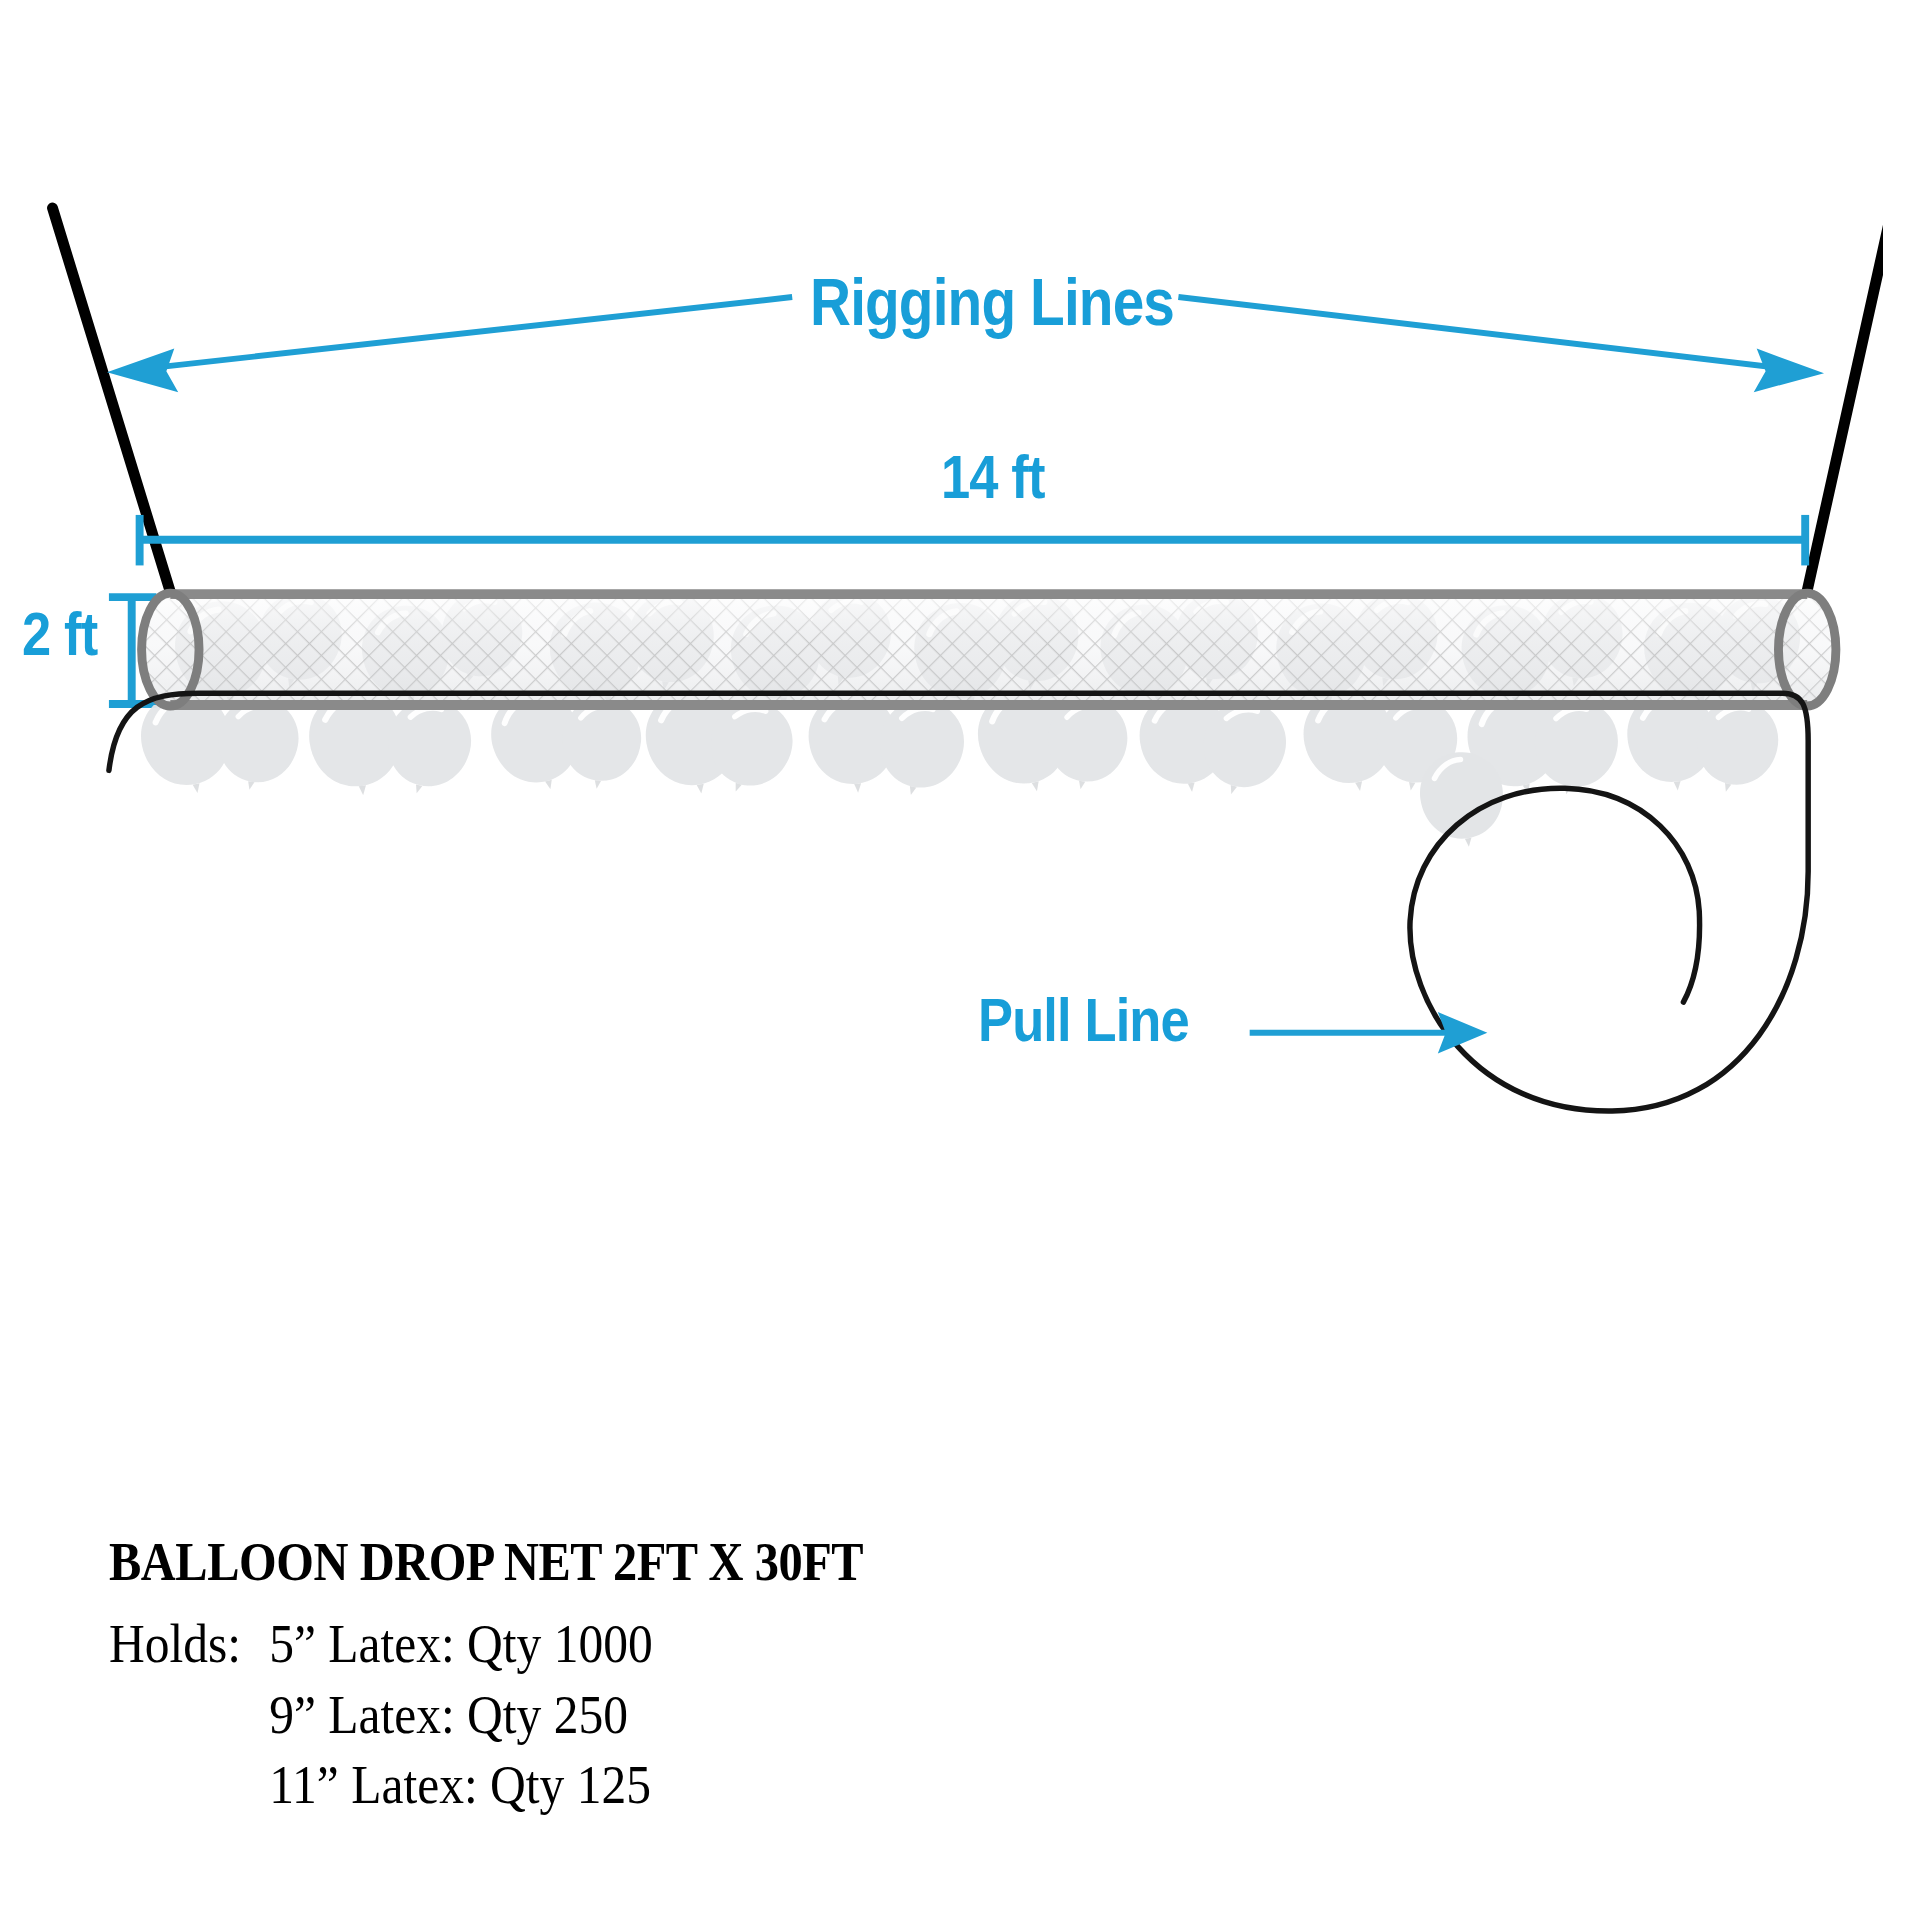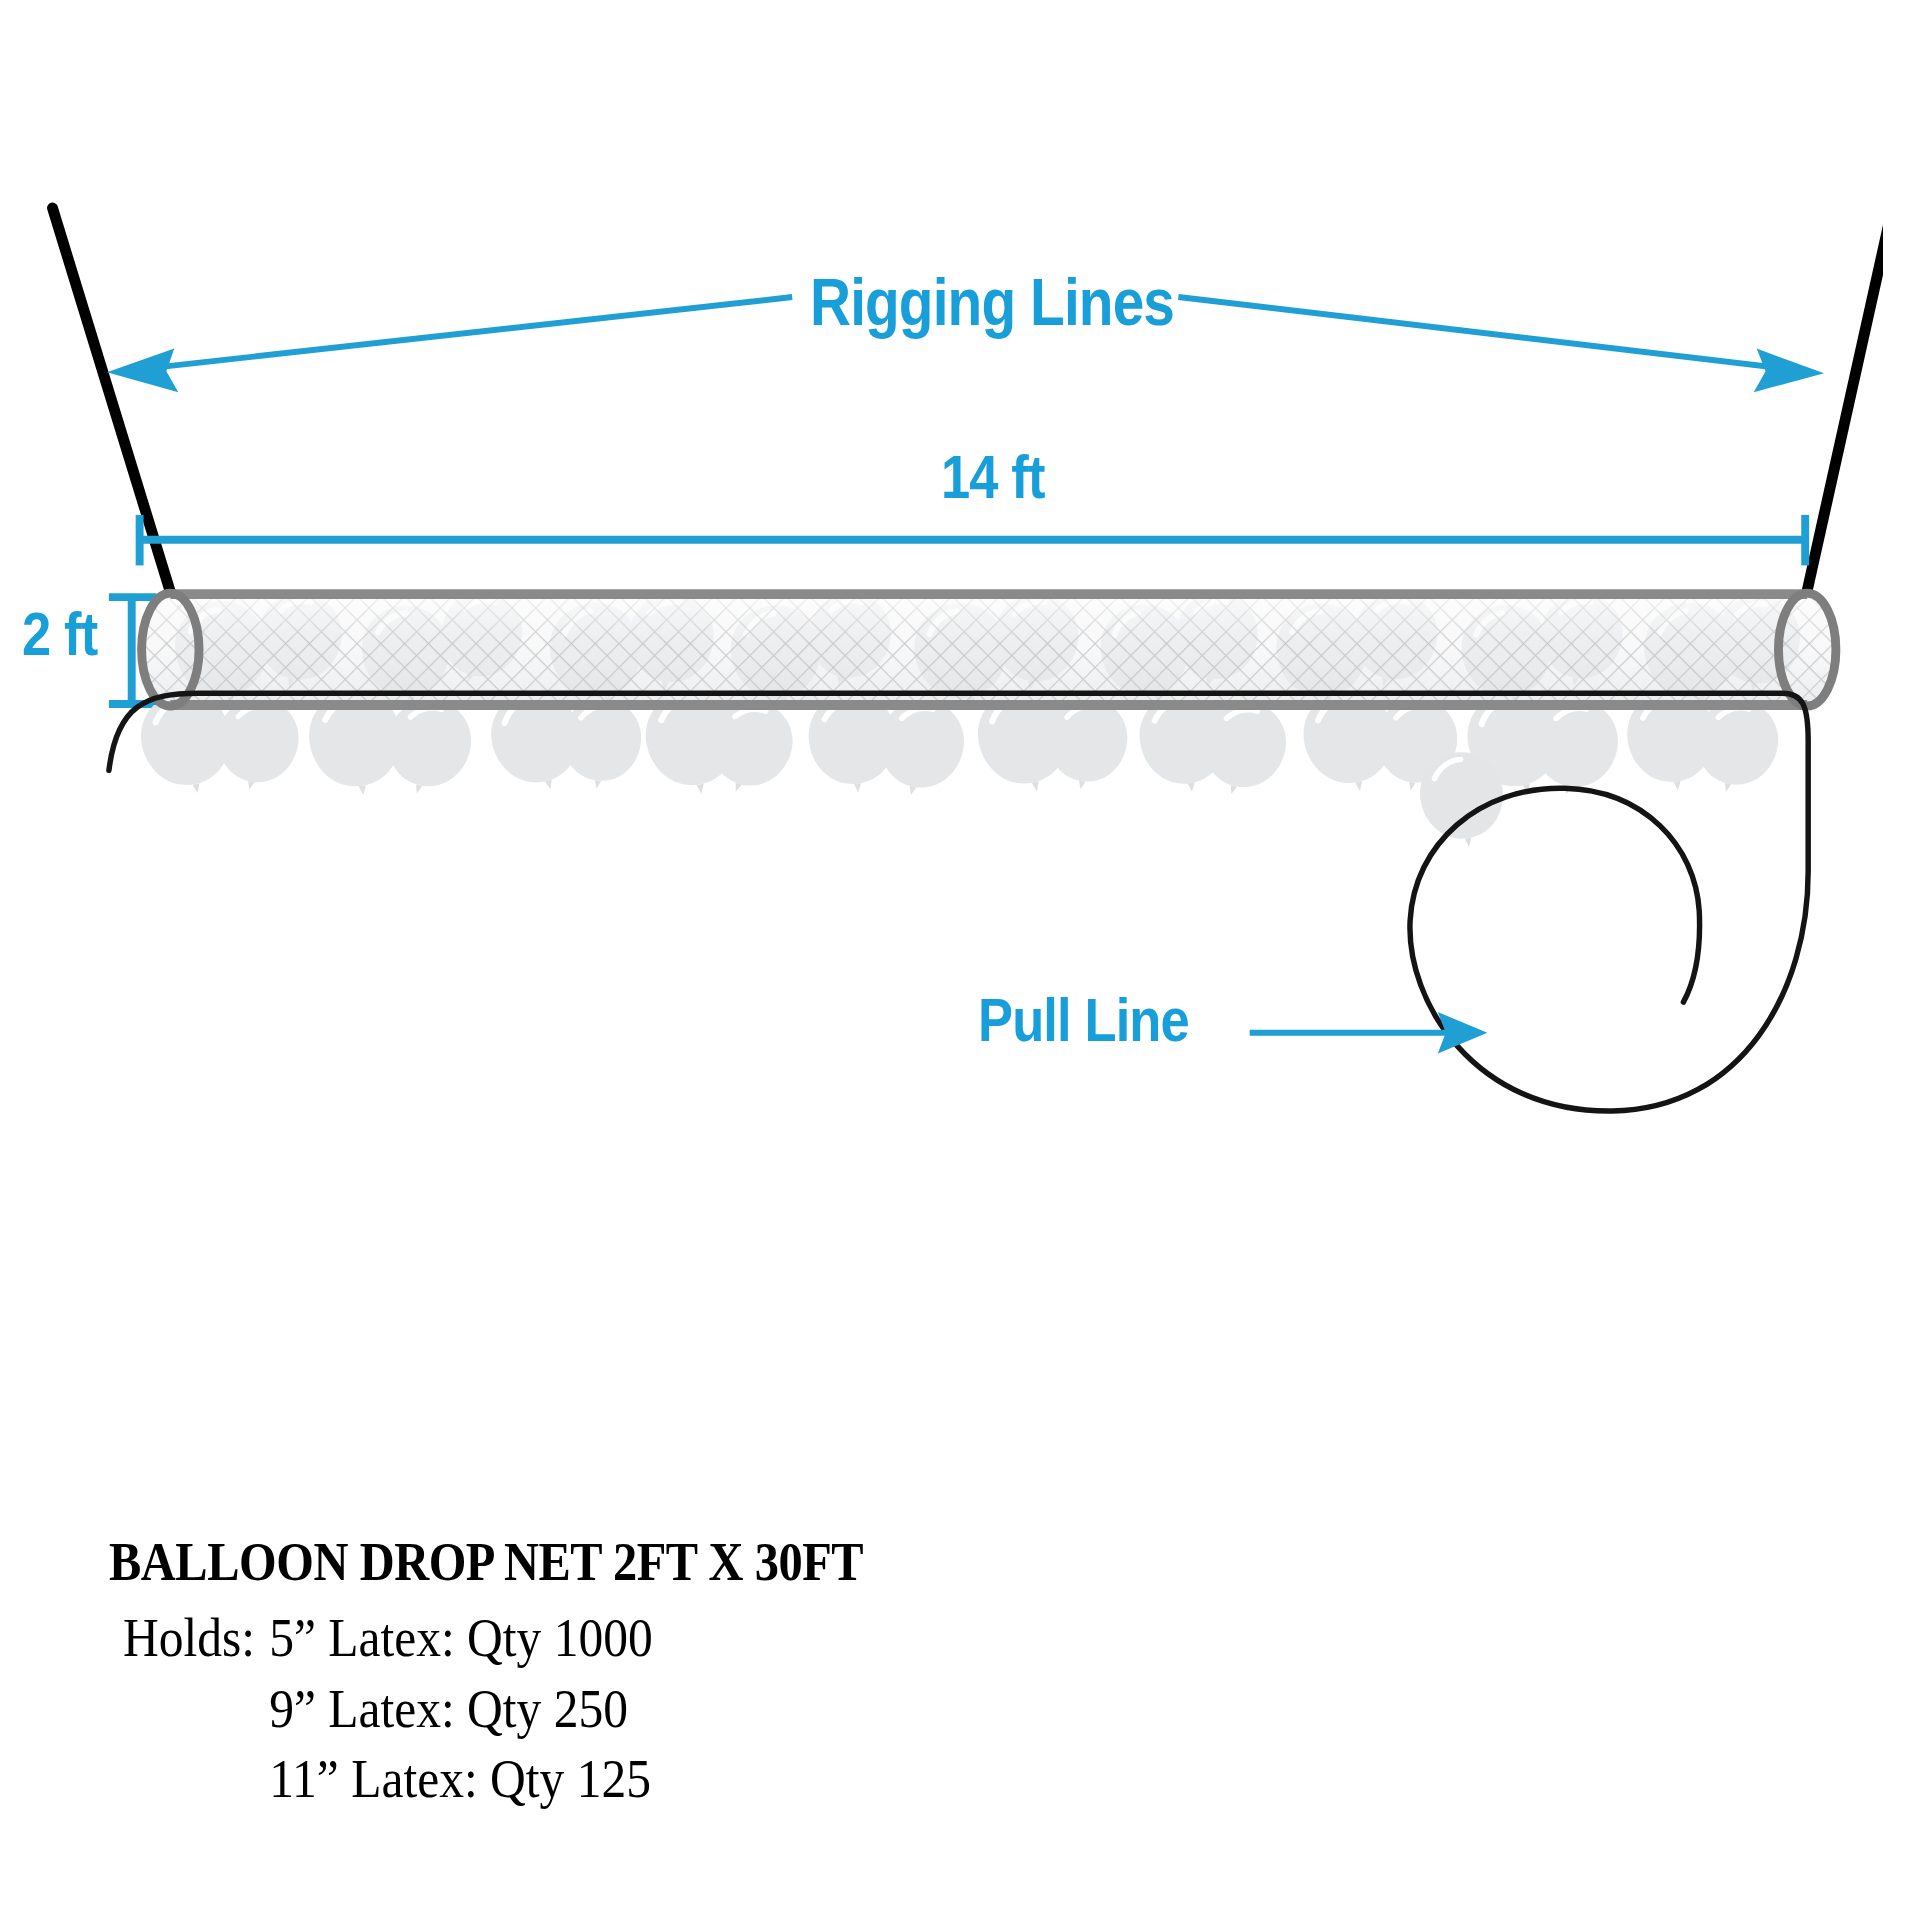--- a/index.html
+++ b/index.html
@@ -86,22 +86,21 @@
     white-space: nowrap;
   }
   .spec-label {
     width: 178px;
     flex: 0 0 178px;
   }
   .spec-value {
     flex: 0 0 auto;
   }
   #spec-rows {
-    margin-top: 10px;
-    text-align: center;
+    margin-top: 16px;
   }
 </style>
 </head>
 <body>
 
 <div id="stage">
 
   <svg id="diagram-svg" viewBox="0 0 1946 1946" xmlns="http://www.w3.org/2000/svg">
     <defs>
 

